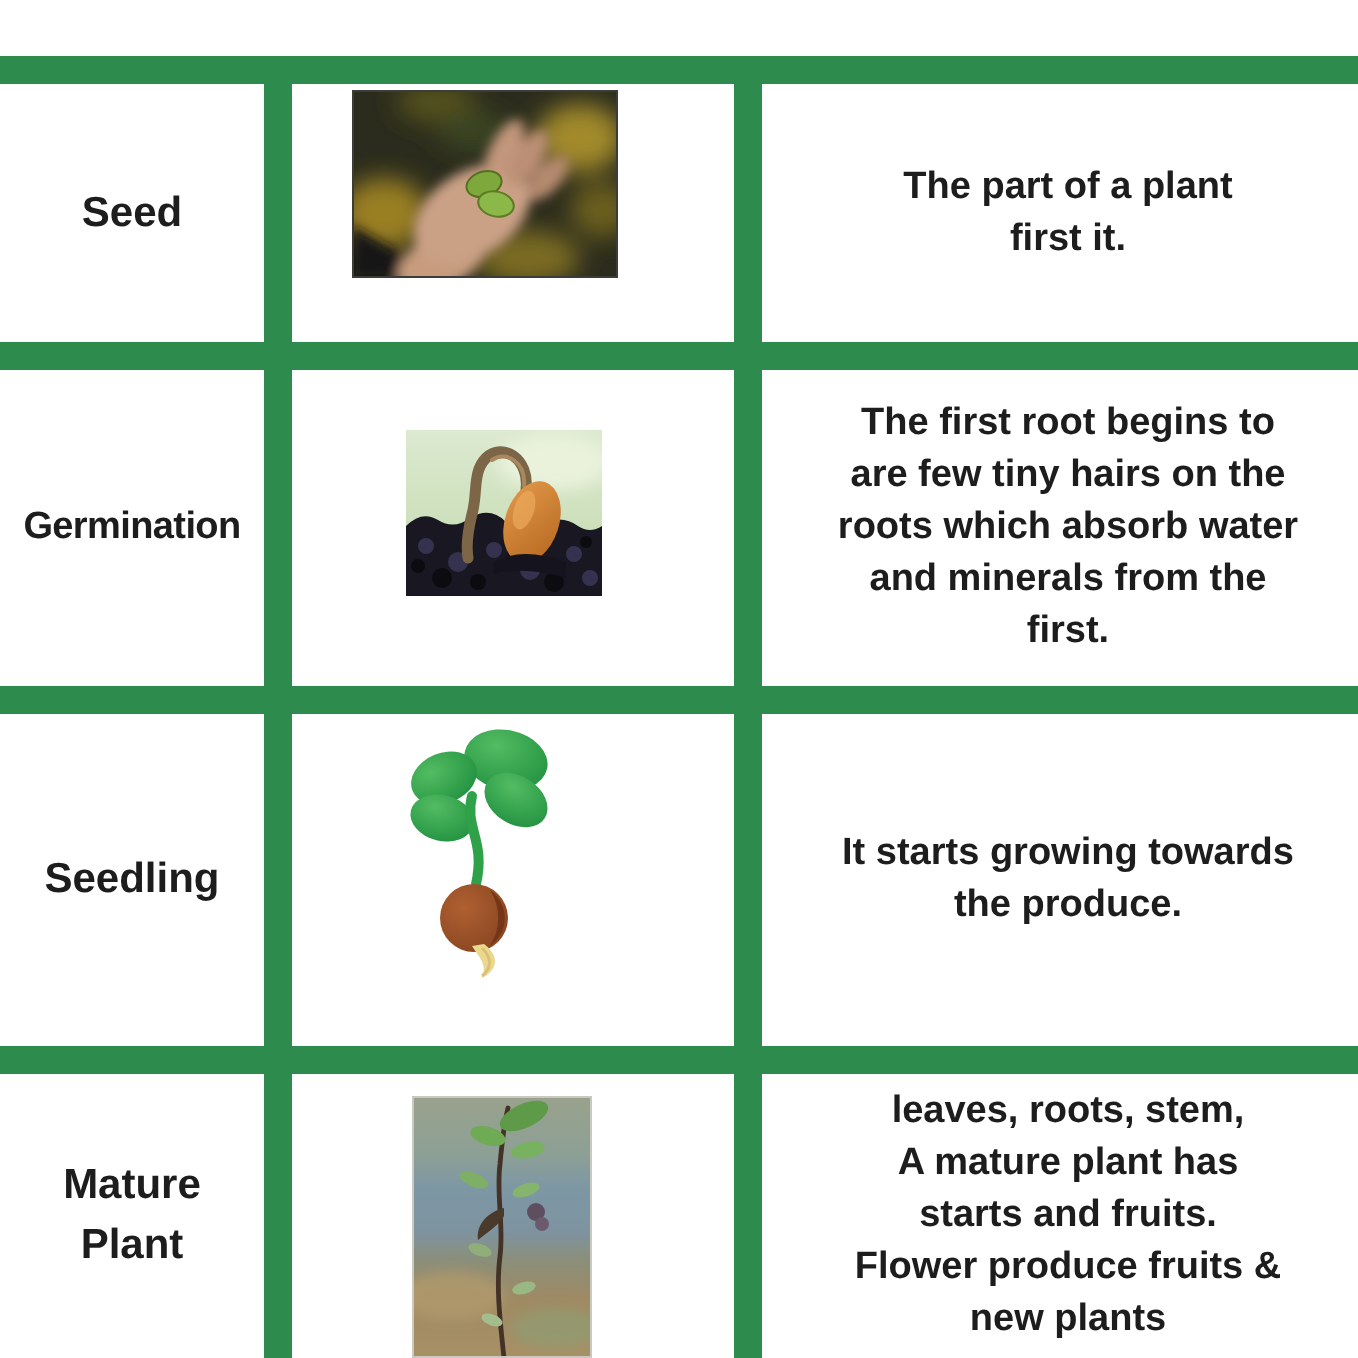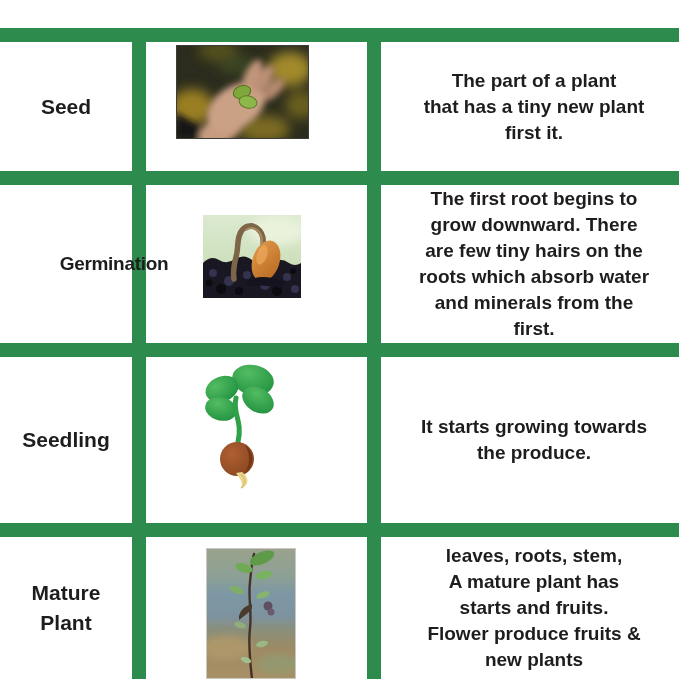--- a/index.html
+++ b/index.html
@@ -15,21 +15,21 @@
     position:absolute;display:flex;align-items:center;justify-content:center;
     text-align:center;color:#1d1d1d;font-weight:bold;
   }
   .c1{left:0;width:132px;}
   .c3{left:381px;width:298px;}
   .r1{top:42px;height:129px;}
   .r2{top:185px;height:158px;}
   .r3{top:357px;height:166px;}
   .r4{top:537px;height:142px;}
   .label{font-size:21px;line-height:30px;}
-  .label-tight{font-size:19px;letter-spacing:-0.3px;padding-bottom:48px;padding-left:48px;}
+  .label-tight{font-size:19px;letter-spacing:-0.3px;padding-bottom:48px;}
   .stack{flex-direction:column;}
   .desc{font-size:19px;line-height:26px;flex-direction:column;padding:0 4px;}
   .desc-r1{padding-bottom:12px;}
   .desc-r3{padding-bottom:54px;}
   
   .img{position:absolute;display:block;}
   #img-seed{left:176px;top:45px;width:133px;height:94px;}
   #img-germination{left:203px;top:215px;width:98px;height:83px;}
   #img-seedling{left:201px;top:362px;width:75px;height:128px;}
   #img-mature{left:206px;top:548px;width:90px;height:131px;}
@@ -45,30 +45,28 @@
   <div class="hbar" style="top:343px"></div>
   <div class="hbar" style="top:523px"></div>
   <div class="vbar" style="left:132px"></div>
   <div class="vbar" style="left:367px"></div>
 
   <div class="cell c1 r1 label">
     <span>Seed</span>
   </div>
   <div class="cell c3 r1 desc desc-r1">
     <div>The part of a plant</div>
-    <div>that has a tiny new plant</div>
     <div>first it.</div>
   </div>
 
   <div class="cell c1 r2 label label-tight">
     <span>Germination</span>
   </div>
   <div class="cell c3 r2 desc">
     <div>The first root begins to</div>
-    <div>grow downward. There</div>
     <div>are few tiny hairs on the</div>
     <div>roots which absorb water</div>
     <div>and minerals from the</div>
     <div>first.</div>
   </div>
 
   <div class="cell c1 r3 label">
     <span>Seedling</span>
   </div>
   <div class="cell c3 r3 desc desc-r3">

